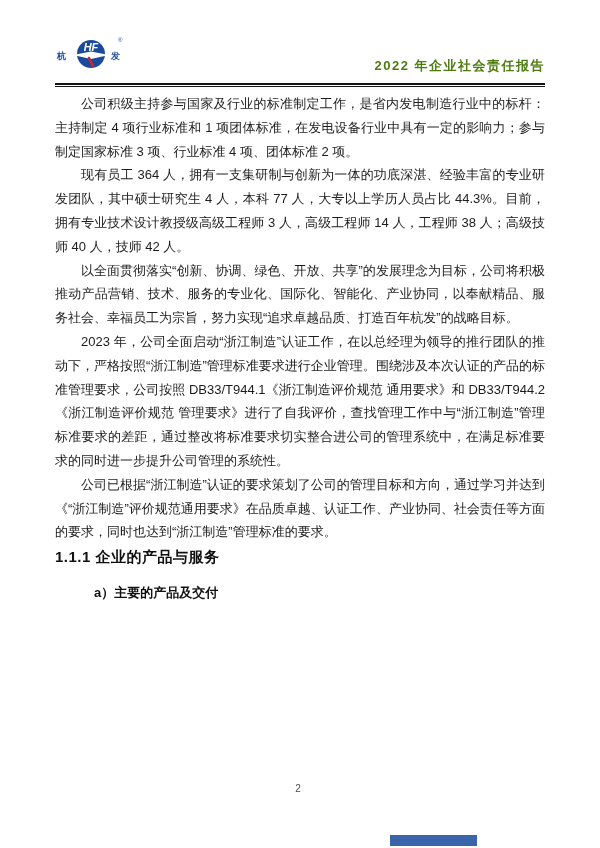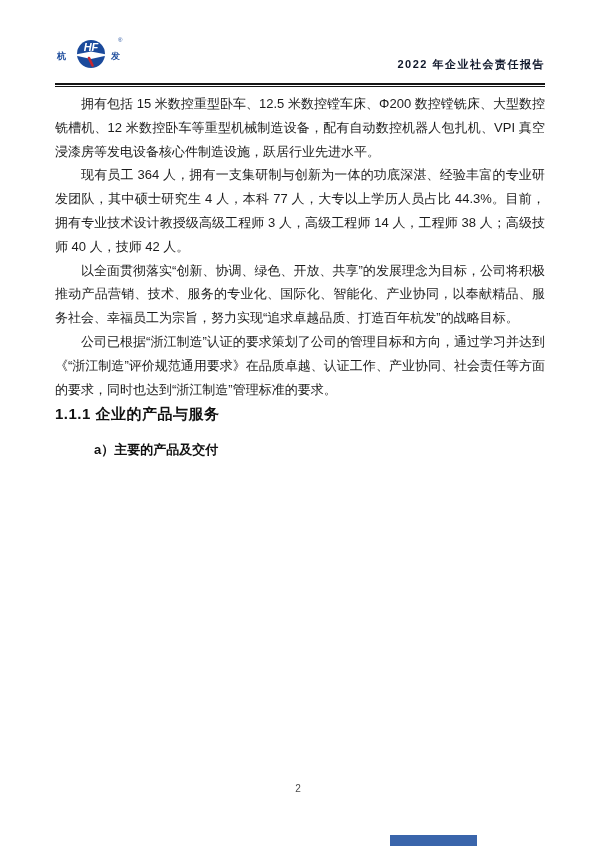--- a/index.html
+++ b/index.html
@@ -20,24 +20,24 @@
     position: absolute;
     top: 34px;
     left: 55px;
     width: 80px;
     height: 42px;
   }
   .header-title {
     position: absolute;
     top: 57px;
     right: 55px;
-    font-size: 11px;
+    font-size: 13px;
     font-weight: bold;
     letter-spacing: 1.5px;
-    color: #0f172a;
+    color: #4d7c0f;
   }
   .double-rule {
     position: absolute;
     top: 83px;
     left: 55px;
     right: 55px;
     height: 4px;
     border-top: 2px solid #161616;
     border-bottom: 1px solid #161616;
   }
@@ -108,23 +108,24 @@
       <text x="36" y="17" font-size="11" font-weight="bold" font-style="italic" fill="#ffffff" text-anchor="middle">HF</text>
       <path d="M34,24 L37.5,31.5" stroke="#c9252c" stroke-width="2.6" stroke-linecap="round"></path>
       <text x="56" y="25" font-size="9" font-weight="bold" fill="#1b4a9b">发</text>
       <text x="63" y="8" font-size="6" fill="#1b4a9b">®</text>
     </svg>
   </div>
   <div class="header-title">2022 年企业社会责任报告</div>
   <div class="double-rule"></div>
 
   <div class="content">
-    <p class="body-para">拥有包括 15 米数控重型卧车、12.5 米数控镗车床、Φ200 数控镗铣床、大型数控铣槽机、12 米数控卧车等重型机械制造设备，配有自动数控机器人包扎机、VPI 真空浸漆房等发电设备核心件制造设施，跃居行业先进水平。</p>
+    <p class="body-para">公司积级主持参与国家及行业的标准制定工作，是省内发电制造行业中的标杆：主持制定 4 项行业标准和 1 项团体标准，在发电设备行业中具有一定的影响力；参与制定国家标准 3 项、行业标准 4 项、团体标准 2 项。</p>
     <p class="body-para">现有员工 364 人，拥有一支集研制与创新为一体的功底深湛、经验丰富的专业研发团队，其中硕士研究生 4 人，本科 77 人，大专以上学历人员占比 44.3%。目前，拥有专业技术设计教授级高级工程师 3 人，高级工程师 14 人，工程师 38 人；高级技师 40 人，技师 42 人。</p>
     <p class="body-para">以全面贯彻落实“创新、协调、绿色、开放、共享”的发展理念为目标，公司将积极推动产品营销、技术、服务的专业化、国际化、智能化、产业协同，以奉献精品、服务社会、幸福员工为宗旨，努力实现“追求卓越品质、打造百年杭发”的战略目标。</p>
+    <p class="body-para">2023 年，公司全面启动“浙江制造”认证工作，在以总经理为领导的推行团队的推动下，严格按照“浙江制造”管理标准要求进行企业管理。围绕涉及本次认证的产品的标准管理要求，公司按照 DB33/T944.1《浙江制造评价规范 通用要求》和 DB33/T944.2《浙江制造评价规范 管理要求》进行了自我评价，查找管理工作中与“浙江制造”管理标准要求的差距，通过整改将标准要求切实整合进公司的管理系统中，在满足标准要求的同时进一步提升公司管理的系统性。</p>
     <p class="body-para">公司已根据“浙江制造”认证的要求策划了公司的管理目标和方向，通过学习并达到《“浙江制造”评价规范通用要求》在品质卓越、认证工作、产业协同、社会责任等方面的要求，同时也达到“浙江制造”管理标准的要求。</p>
 
     <div class="section-heading">1.1.1 企业的产品与服务</div>
     <div class="section-subheading">a）主要的产品及交付</div>
   </div>
 
   <div class="page-number">2</div>
   <div class="bottom-bar"></div>
 
 </div>

